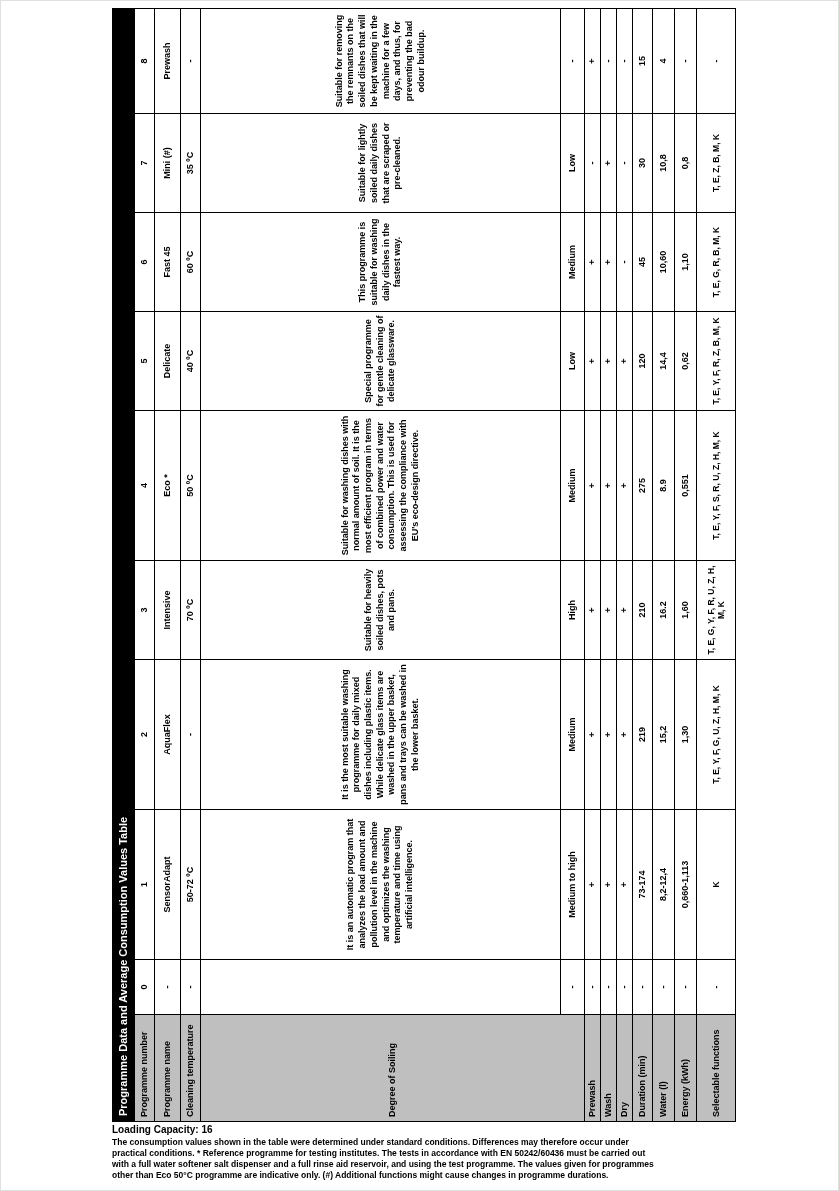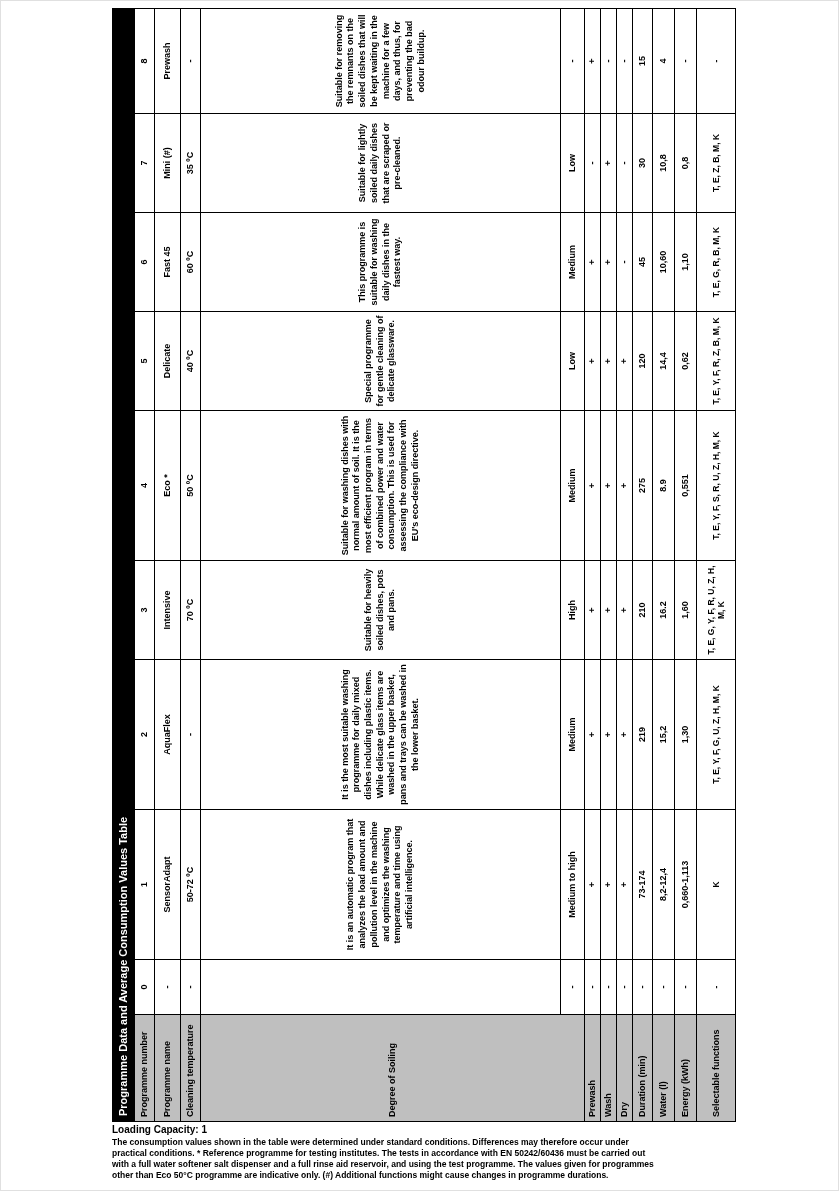--- a/index.html
+++ b/index.html
@@ -225,16 +225,16 @@
           <div class="cell" style="grid-area: 8 / 10;">-</div>
           <div class="cell" style="grid-area: 9 / 10;">15</div>
           <div class="cell" style="grid-area: 10 / 10;">4</div>
           <div class="cell" style="grid-area: 11 / 10;">-</div>
           <div class="cell funcs" style="grid-area: 12 / 10;">-</div>
         </div>
     </div>
   </div>
 
   <div class="footer">
-    <div class="loading-capacity">Loading Capacity: 1</div>
+    <div class="loading-capacity">Loading Capacity: 16</div>
     <div class="note">The consumption values shown in the table were determined under standard conditions. Differences may therefore occur under practical conditions. * Reference programme for testing institutes. The tests in accordance with EN 50242/60436 must be carried out with a full water softener salt dispenser and a full rinse aid reservoir, and using the test programme. The values given for programmes other than Eco 50°C programme are indicative only. (#) Additional functions might cause changes in programme durations.</div>
   </div>
 </div>
 
 </body></html>

